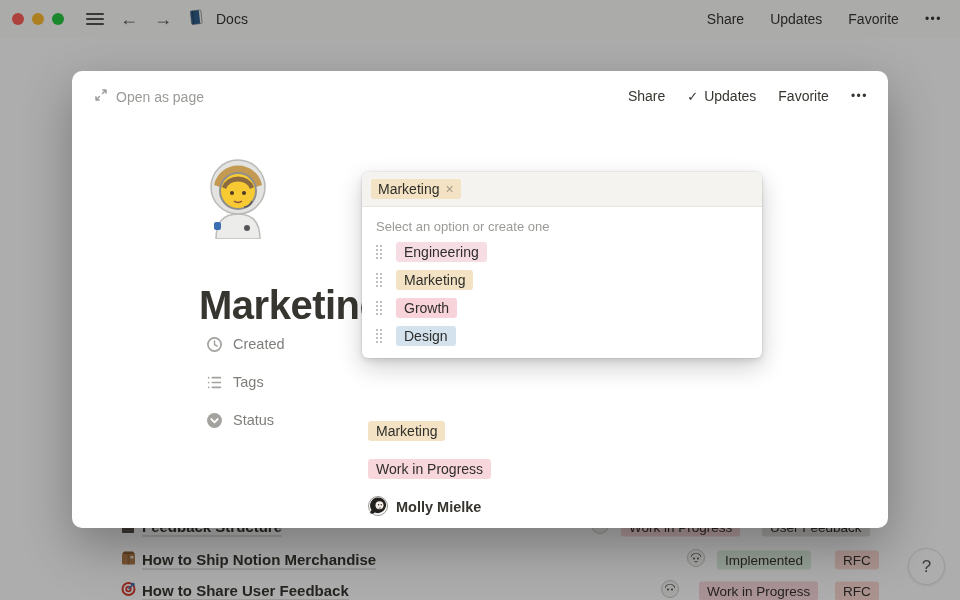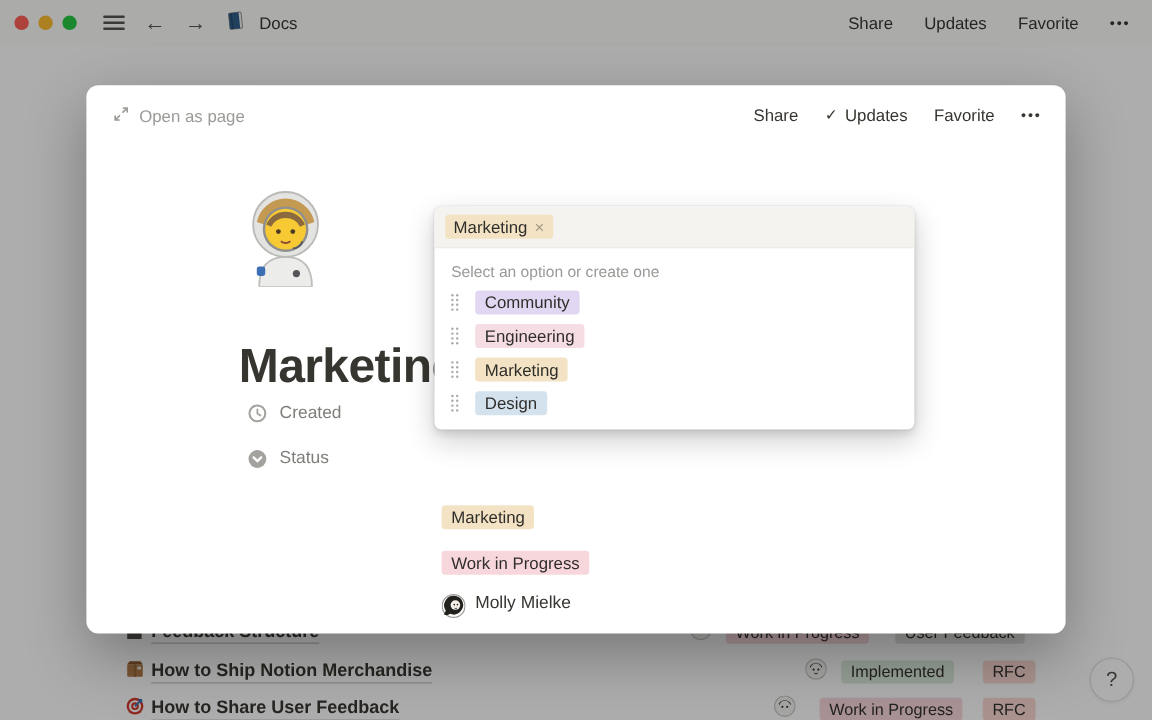--- a/index.html
+++ b/index.html
@@ -15,21 +15,21 @@
   .hamburger{margin-left:22px;width:18px;display:flex;flex-direction:column;gap:3px;cursor:pointer;}
   .hamburger span{height:2px;background:#55534e;border-radius:1px;}
   .nav-arrow{font-size:18px;color:#55534e;margin-left:16px;cursor:pointer;line-height:1;}
   .doc-crumb{display:flex;align-items:center;gap:12px;margin-left:16px;font-size:14px;color:#37352f;cursor:pointer;}
   .titlebar-right{margin-left:auto;display:flex;align-items:center;gap:26px;padding-right:18px;
     font-size:14px;color:#37352f;}
   .tb-item{cursor:pointer;white-space:nowrap;}
   .more-dots{font-size:12px;letter-spacing:1.5px;}
 
   
-  .trow{position:absolute;left:0;right:0;height:30px;z-index:1;}
+  .trow{position:absolute;left:16px;right:0;height:30px;z-index:1;}
   .trow .ticon{position:absolute;left:104px;top:50%;transform:translateY(-50%);}
   .trow .ttitle{position:absolute;left:126px;top:50%;transform:translateY(-50%);
     font-size:15px;font-weight:600;color:#37352f;border-bottom:1px solid rgba(55,53,47,.3);
     padding-bottom:1px;white-space:nowrap;cursor:pointer;}
   .trow .avatar{position:absolute;top:50%;transform:translateY(-50%);}
   .chip{font-size:13.5px;padding:2px 8px;border-radius:3px;color:#32302c;white-space:nowrap;}
   .trow .chip{position:absolute;top:50%;transform:translateY(-50%);}
   .r1{top:512px}.r2{top:545px}.r3{top:576px}
   .r1 .avatar{left:575px}.r1 .c1{left:605px}.r1 .c2{left:746px}
   .r2 .avatar{left:671px}.r2 .c1{left:701px}.r2 .c2{left:819px}
@@ -54,21 +54,21 @@
   .page-title{position:absolute;left:127px;top:212px;font-size:40px;font-weight:700;color:#37352f;
     letter-spacing:-.5px;z-index:1;white-space:nowrap;}
 
   .props{position:absolute;left:134px;top:265px;z-index:1;}
   .prop-row{height:38px;display:flex;cursor:pointer;}
   .prop-icon{width:17px;height:17px;margin-right:10px;display:flex;align-items:center;}
   .prop-label{font-size:14.5px;color:#7f7e7a;}
   .prop-values{position:absolute;left:296px;top:265px;z-index:1;}
   .pv-row{height:38px;display:flex;align-items:center;}
   .tag-chip{font-size:14px;padding:2px 8px;border-radius:3px;color:#2f2e2a;white-space:nowrap;cursor:pointer;}
-  .created-by{display:flex;align-items:flex-start;gap:8px;font-size:14.5px;color:#37352f;}
+  .created-by{display:flex;align-items:center;gap:8px;font-size:14.5px;color:#37352f;font-weight:bold;}
 
   
   .dropdown{position:absolute;left:290px;top:101px;width:400px;background:#fff;border-radius:6px;
     padding-bottom:8px;z-index:20;
     box-shadow:rgba(15,15,15,.05) 0 0 0 1px, rgba(15,15,15,.1) 0 3px 6px, rgba(15,15,15,.2) 0 9px 24px;}
   .dd-input{background:#f4f3f0;border-bottom:1px solid #e6e5e2;border-radius:6px 6px 0 0;
     padding:7px 9px;display:flex;min-height:34px;cursor:text;}
   .sel-chip{display:inline-flex;align-items:center;gap:6px;font-size:14px;padding:2px 7px;
     border-radius:3px;color:#2f2e2a;}
   .sel-x{color:#a29a88;font-size:14px;cursor:pointer;line-height:1;}
@@ -232,20 +232,28 @@
       <span class="prop-icon">
         <svg width="17" height="17" viewBox="0 0 16 16">
             <circle cx="8" cy="8" r="6.2" fill="none" stroke="#a3a29e" stroke-width="1.6"></circle>
             <path d="M8 4.8V8l2.4 1.6" stroke="#a3a29e" stroke-width="1.4" fill="none" stroke-linecap="round"></path>
           </svg>
       </span>
       <span class="prop-label">Created</span>
     </div>
     <div class="prop-row">
       <span class="prop-icon">
+        <svg width="17" height="17" viewBox="0 0 16 16" stroke="#a3a29e" stroke-width="1.6" stroke-linecap="round">
+            <path d="M2.5 3.5h.01M6 3.5h7.5M2.5 8h.01M6 8h7.5M2.5 12.5h.01M6 12.5h7.5"></path>
+          </svg>
+      </span>
+      <span class="prop-label">Tags</span>
+    </div>
+    <div class="prop-row">
+      <span class="prop-icon">
         <svg width="17" height="17" viewBox="0 0 16 16">
             <circle cx="8" cy="8" r="7" fill="#a3a29e"></circle>
             <path d="M5 6.7 8 9.7l3-3" stroke="#fff" stroke-width="1.8" fill="none" stroke-linecap="round" stroke-linejoin="round"></path>
           </svg>
       </span>
       <span class="prop-label">Status</span>
     </div>
   </div>
 
   <div class="prop-values">
@@ -278,29 +286,29 @@
     <div class="dd-input">
       <span class="sel-chip" style="background-color: rgb(243, 227, 196);">
         <span>Marketing</span>
         <span class="sel-x">×</span>
       </span>
     </div>
     <div class="dd-hint">Select an option or create one</div>
 
     <div class="dd-opt">
       <span class="drag"></span>
-      <span class="tag-chip" style="background-color: rgb(225, 215, 243);">Community</span>
-    </div>
-    <div class="dd-opt">
-      <span class="drag"></span>
       <span class="tag-chip" style="background-color: rgb(246, 220, 227);">Engineering</span>
     </div>
     <div class="dd-opt">
       <span class="drag"></span>
       <span class="tag-chip" style="background-color: rgb(243, 227, 196);">Marketing</span>
     </div>
     <div class="dd-opt">
       <span class="drag"></span>
+      <span class="tag-chip" style="background-color: rgb(248, 212, 218);">Growth</span>
+    </div>
+    <div class="dd-opt">
+      <span class="drag"></span>
       <span class="tag-chip" style="background-color: rgb(212, 226, 237);">Design</span>
     </div>
   </div>
 
 </div>
 
 </body></html>

